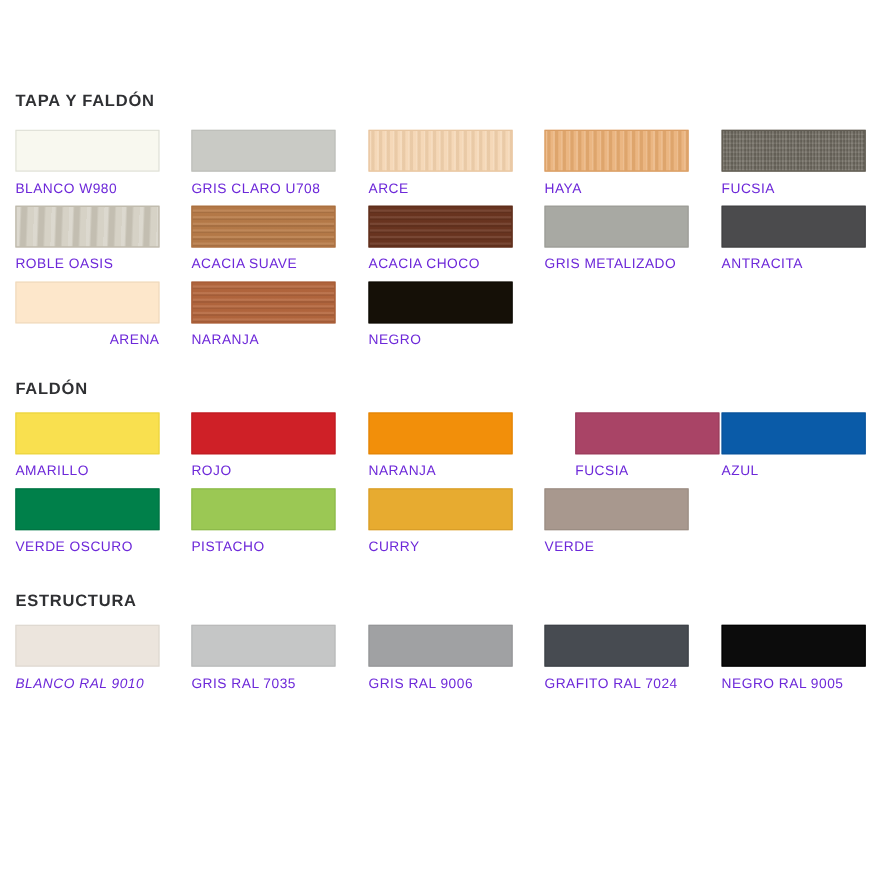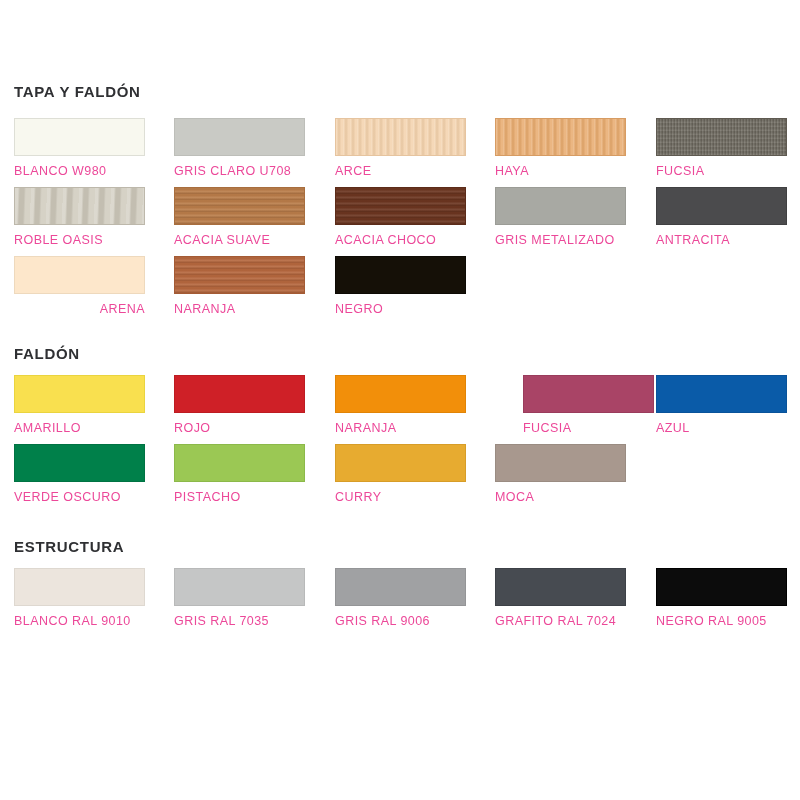--- a/index.html
+++ b/index.html
@@ -58,21 +58,21 @@
     left: 0;
     top: 0;
     right: 0;
     bottom: 0;
     pointer-events: none;
   }
   .swatch-label {
     margin-top: 8px;
     font-size: 12.5px;
     letter-spacing: 0.45px;
-    color: #ec4899;
+    color: #6d28d9;
     white-space: nowrap;
     line-height: 14px;
   }
 </style>
 </head>
 <body>
 
 <div id="palette-page">
 
 <div class="section" style="top: 0px;">
@@ -176,28 +176,28 @@
         <div class="swatch-cell" style="left: 174px; top: 444px;">
           <div class="swatch-chip" title="PISTACHO" style="background: rgb(155, 200, 84); border: 1px solid rgb(140, 185, 74);"></div>
           <div class="swatch-label">PISTACHO</div>
         </div>
         <div class="swatch-cell" style="left: 335px; top: 444px;">
           <div class="swatch-chip" title="CURRY" style="background: rgb(231, 171, 48); border: 1px solid rgb(215, 157, 40);"></div>
           <div class="swatch-label">CURRY</div>
         </div>
         <div class="swatch-cell" style="left: 495px; top: 444px;">
           <div class="swatch-chip" title="MOCA" style="background: rgb(168, 152, 142); border: 1px solid rgb(154, 140, 130);"></div>
-          <div class="swatch-label">MOCA</div>
+          <div class="swatch-label">VERDE</div>
         </div>
       </div>
     </div>
     <div class="section" style="top: 0px;">
       <h2 class="section-heading" style="top: 538px;">ESTRUCTURA</h2>
       <div class="swatch-grid">
-        <div class="swatch-cell" style="left: 14px; top: 568px;">
+        <div class="swatch-cell" style="left: 14px; top: 568px; font-style: italic;">
           <div class="swatch-chip" title="BLANCO RAL 9010" style="background: rgb(236, 229, 221); border: 1px solid rgb(222, 216, 208);"></div>
           <div class="swatch-label">BLANCO RAL 9010</div>
         </div>
         <div class="swatch-cell" style="left: 174px; top: 568px;">
           <div class="swatch-chip" title="GRIS RAL 7035" style="background: rgb(197, 198, 198); border: 1px solid rgb(184, 185, 185);"></div>
           <div class="swatch-label">GRIS RAL 7035</div>
         </div>
         <div class="swatch-cell" style="left: 335px; top: 568px;">
           <div class="swatch-chip" title="GRIS RAL 9006" style="background: rgb(160, 161, 163); border: 1px solid rgb(148, 149, 151);"></div>
           <div class="swatch-label">GRIS RAL 9006</div>

